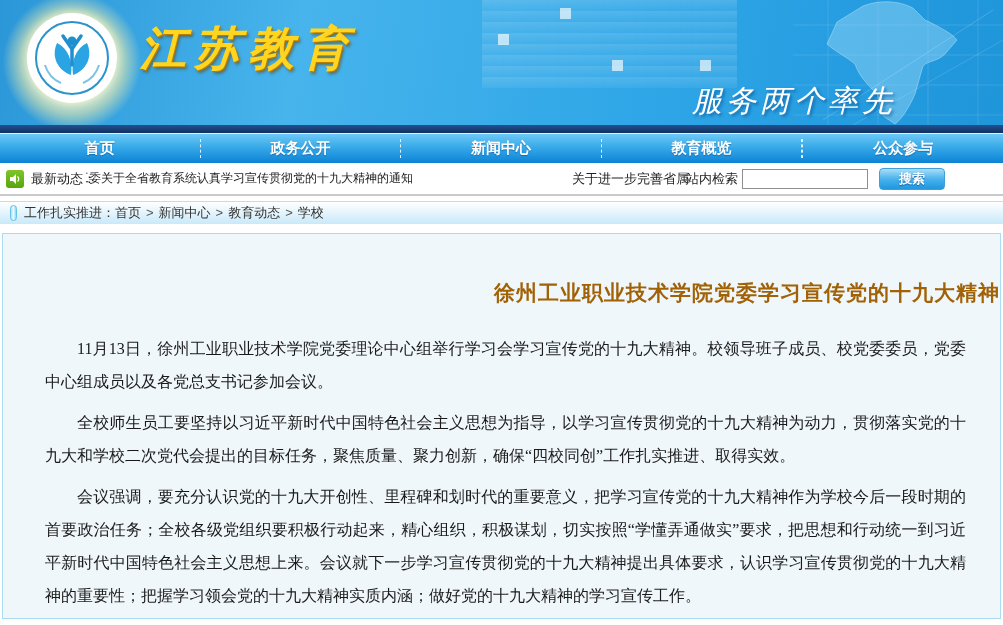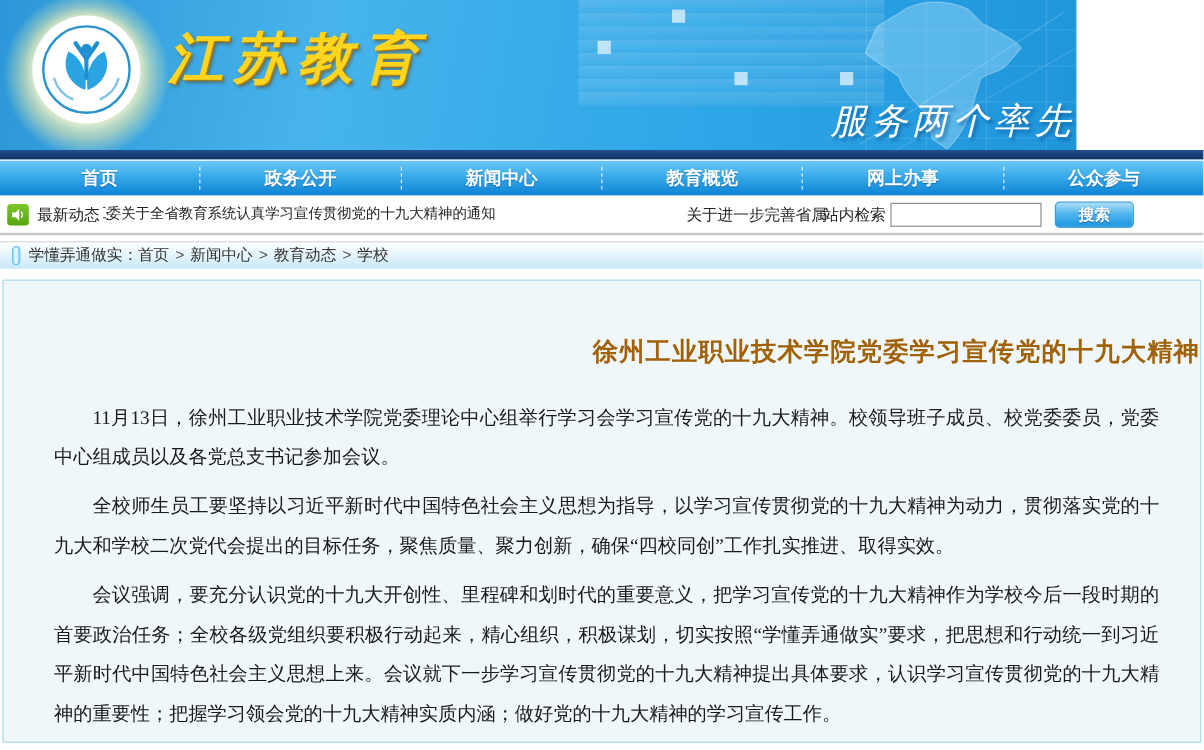--- a/index.html
+++ b/index.html
@@ -1,20 +1,20 @@
 <!DOCTYPE html>
 <html><head>
 <meta charset="utf-8">
 <style>
   * { margin:0; padding:0; box-sizing:border-box; }
   body { background:#ffffff; font-family:"Liberation Sans","DejaVu Sans",sans-serif; }
   #page { position:relative; width:1003px; height:625px; background:#ffffff; overflow:hidden; margin:0 auto; }
 
   
-  .header { position:absolute; left:0; top:0; width:897px; height:125px;
+  .header { position:absolute; left:0; top:0; width:1003px; height:125px;
     background:linear-gradient(100deg,#2b97d8 0%,#47b4ec 30%,#2ea6e7 65%,#1f95da 100%); overflow:hidden; }
   .logo-glow { position:absolute; left:2px; top:-8px; width:140px; height:140px; border-radius:50%;
     background:radial-gradient(circle, rgba(255,255,235,0.95) 28%, rgba(255,244,170,0.55) 52%, rgba(255,255,255,0) 70%); }
   .logo-seal { position:absolute; left:27px; top:13px; width:90px; height:90px; border-radius:50%;
     background:#ffffff; box-shadow:0 0 10px rgba(255,250,200,0.9); }
   .site-title { position:absolute; left:140px; top:18px; font-size:46px; font-weight:bold; font-style:italic;
     font-family:"Liberation Serif","DejaVu Serif",serif; color:#ffd520; letter-spacing:8px;
     text-shadow:1px 1px 0 #b87d00, 2px 3px 3px rgba(100,60,0,0.55); }
   .site-sub { position:absolute; left:148px; top:84px; font-size:18px; color:#ffffff; letter-spacing:3px;
     text-shadow:0 1px 2px rgba(0,70,140,0.4); }
@@ -133,21 +133,20 @@
 
   <div class="nav">
     <div class="nav-item">首页</div>
     <i class="nav-sep"></i>
     <div class="nav-item">政务公开</div>
     <i class="nav-sep"></i>
     <div class="nav-item">新闻中心</div>
     <i class="nav-sep"></i>
     <div class="nav-item">教育概览</div>
     <i class="nav-sep"></i>
-    <div class="nav-item">网上办事</div>
     <i class="nav-sep"></i>
     <div class="nav-item">公众参与</div>
   </div>
 
   <div class="ticker">
     <span class="ticker-icon">
       <svg width="12" height="12" viewBox="0 0 12 12">
         <path d="M1 4 L4 4 L7 1 L7 11 L4 8 L1 8 Z" fill="#ffffff"></path>
         <path d="M8.5 3.5 A3.2 3.2 0 0 1 8.5 8.5" fill="none" stroke="#ffffff" stroke-width="1.2"></path>
       </svg>
@@ -160,21 +159,21 @@
       <a href="#">关于进一步完善省属</a>
     </div>
     <span class="ticker-searchlabel">站内检索：</span>
     <input class="ticker-input" type="text" value="" style="">
     <button class="ticker-btn">搜索</button>
   </div>
 
   <div class="crumbbar">
     <span class="crumb-icon"></span>
     <div class="crumb-text">
-      <span>学懂弄通做实：</span><a href="#">首页</a><span class="crumb-sep">&gt;</span><a href="#">新闻中心</a><span class="crumb-sep">&gt;</span><a href="#">教育动态</a><span class="crumb-sep">&gt;</span><a href="#">学校</a>
+      <span>工作扎实推进：</span><a href="#">首页</a><span class="crumb-sep">&gt;</span><a href="#">新闻中心</a><span class="crumb-sep">&gt;</span><a href="#">教育动态</a><span class="crumb-sep">&gt;</span><a href="#">学校</a>
     </div>
   </div>
 
   <div class="contentbox">
     <h1 class="article-title">徐州工业职业技术学院党委学习宣传党的十九大精神</h1>
     <div class="article-body">
       <p>11月13日，徐州工业职业技术学院党委理论中心组举行学习会学习宣传党的十九大精神。校领导班子成员、校党委委员，党委中心组成员以及各党总支书记参加会议。</p>
       <p>全校师生员工要坚持以习近平新时代中国特色社会主义思想为指导，以学习宣传贯彻党的十九大精神为动力，贯彻落实党的十九大和学校二次党代会提出的目标任务，聚焦质量、聚力创新，确保“四校同创”工作扎实推进、取得实效。</p>
       <p>会议强调，要充分认识党的十九大开创性、里程碑和划时代的重要意义，把学习宣传党的十九大精神作为学校今后一段时期的首要政治任务；全校各级党组织要积极行动起来，精心组织，积极谋划，切实按照“学懂弄通做实”要求，把思想和行动统一到习近平新时代中国特色社会主义思想上来。会议就下一步学习宣传贯彻党的十九大精神提出具体要求，认识学习宣传贯彻党的十九大精神的重要性；把握学习领会党的十九大精神实质内涵；做好党的十九大精神的学习宣传工作。</p>
     </div>

